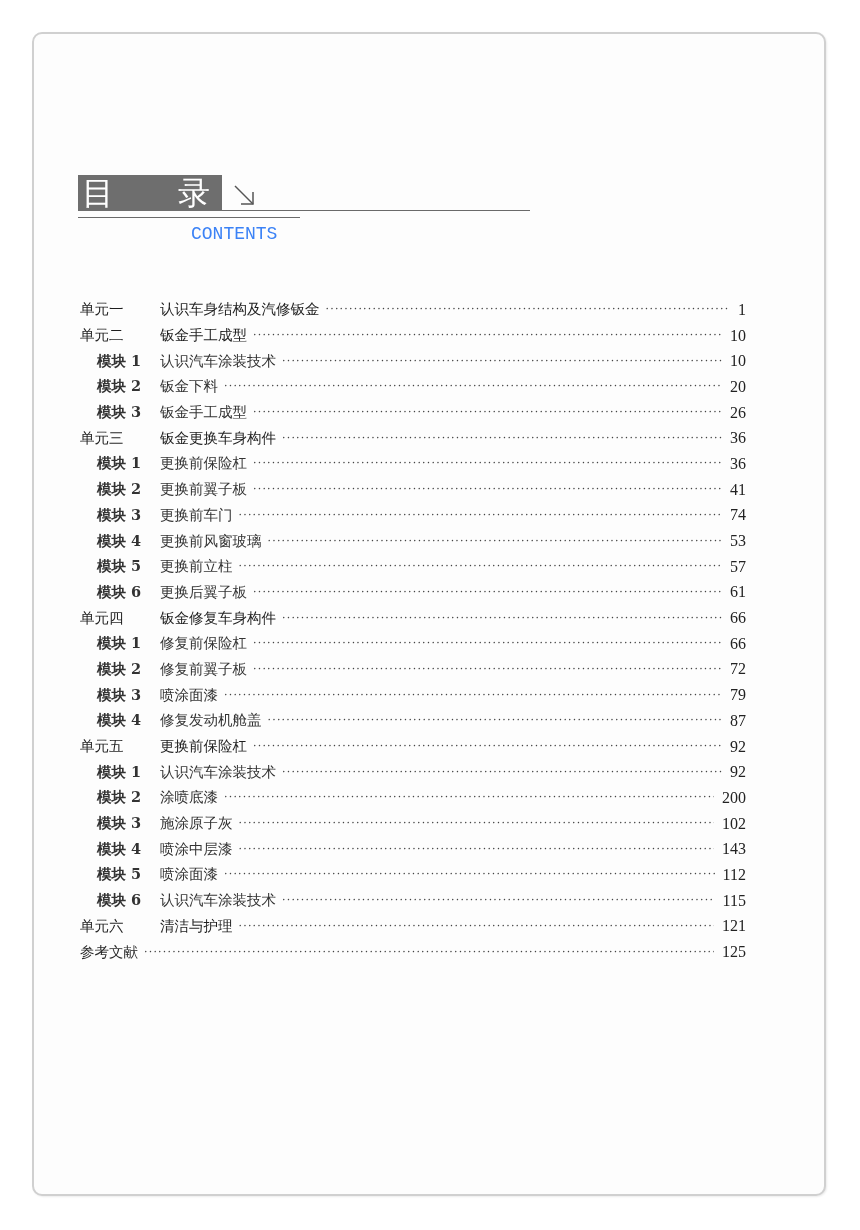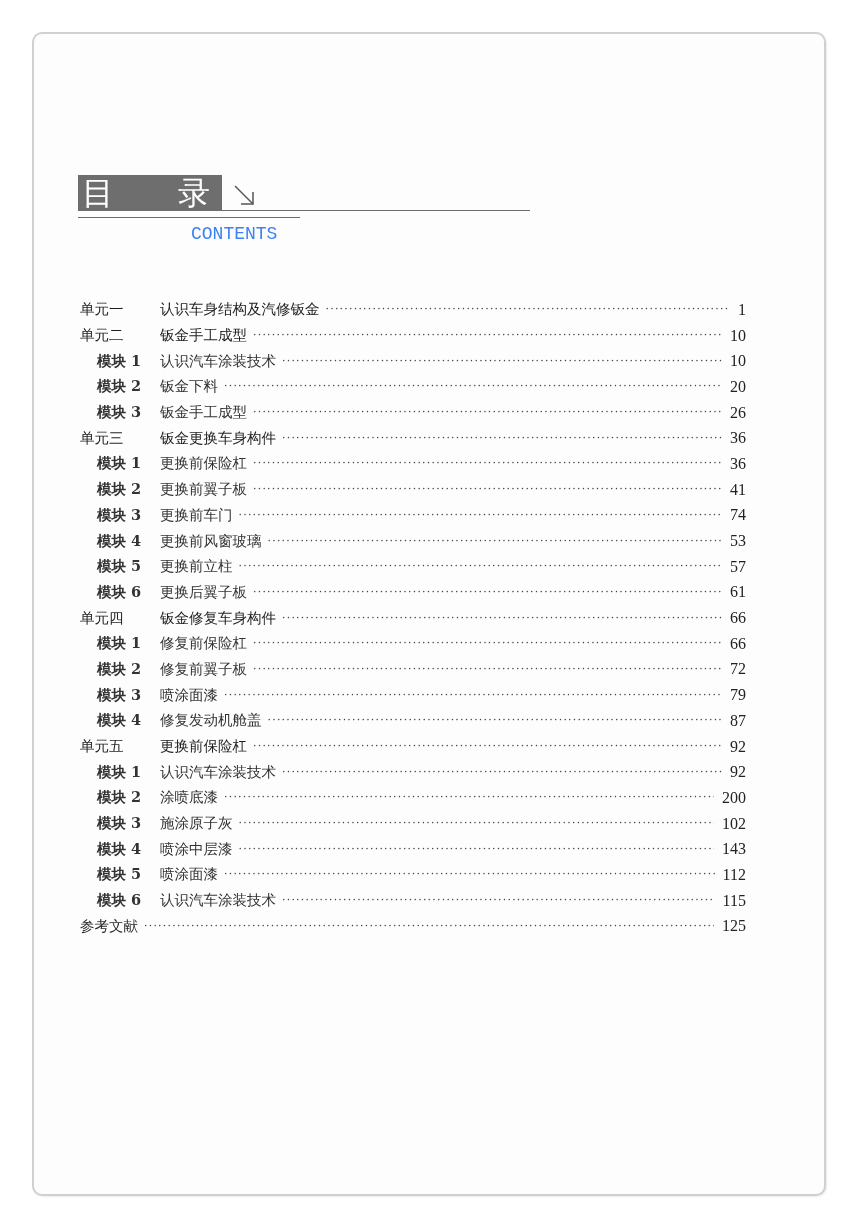--- a/index.html
+++ b/index.html
@@ -189,19 +189,25 @@
       <span class="toc-title">喷涂面漆</span>
       <span class="toc-leader"></span>
       <span class="toc-page">112</span>
     </div>
     <div class="toc-row module">
       <span class="toc-label">模块 6</span>
       <span class="toc-title">认识汽车涂装技术</span>
       <span class="toc-leader"></span>
       <span class="toc-page">115</span>
     </div>
+    <div class="toc-row unit">
+      <span class="toc-label">单元六</span>
+      <span class="toc-title">清洁与护理</span>
+      <span class="toc-leader"></span>
+      <span class="toc-page">121</span>
+    </div>
     <div class="toc-row ref">
       <span class="toc-label">参考文献</span>
       <span class="toc-title"></span>
       <span class="toc-leader"></span>
       <span class="toc-page">125</span>
     </div>
   </div>
 
 </body></html>

